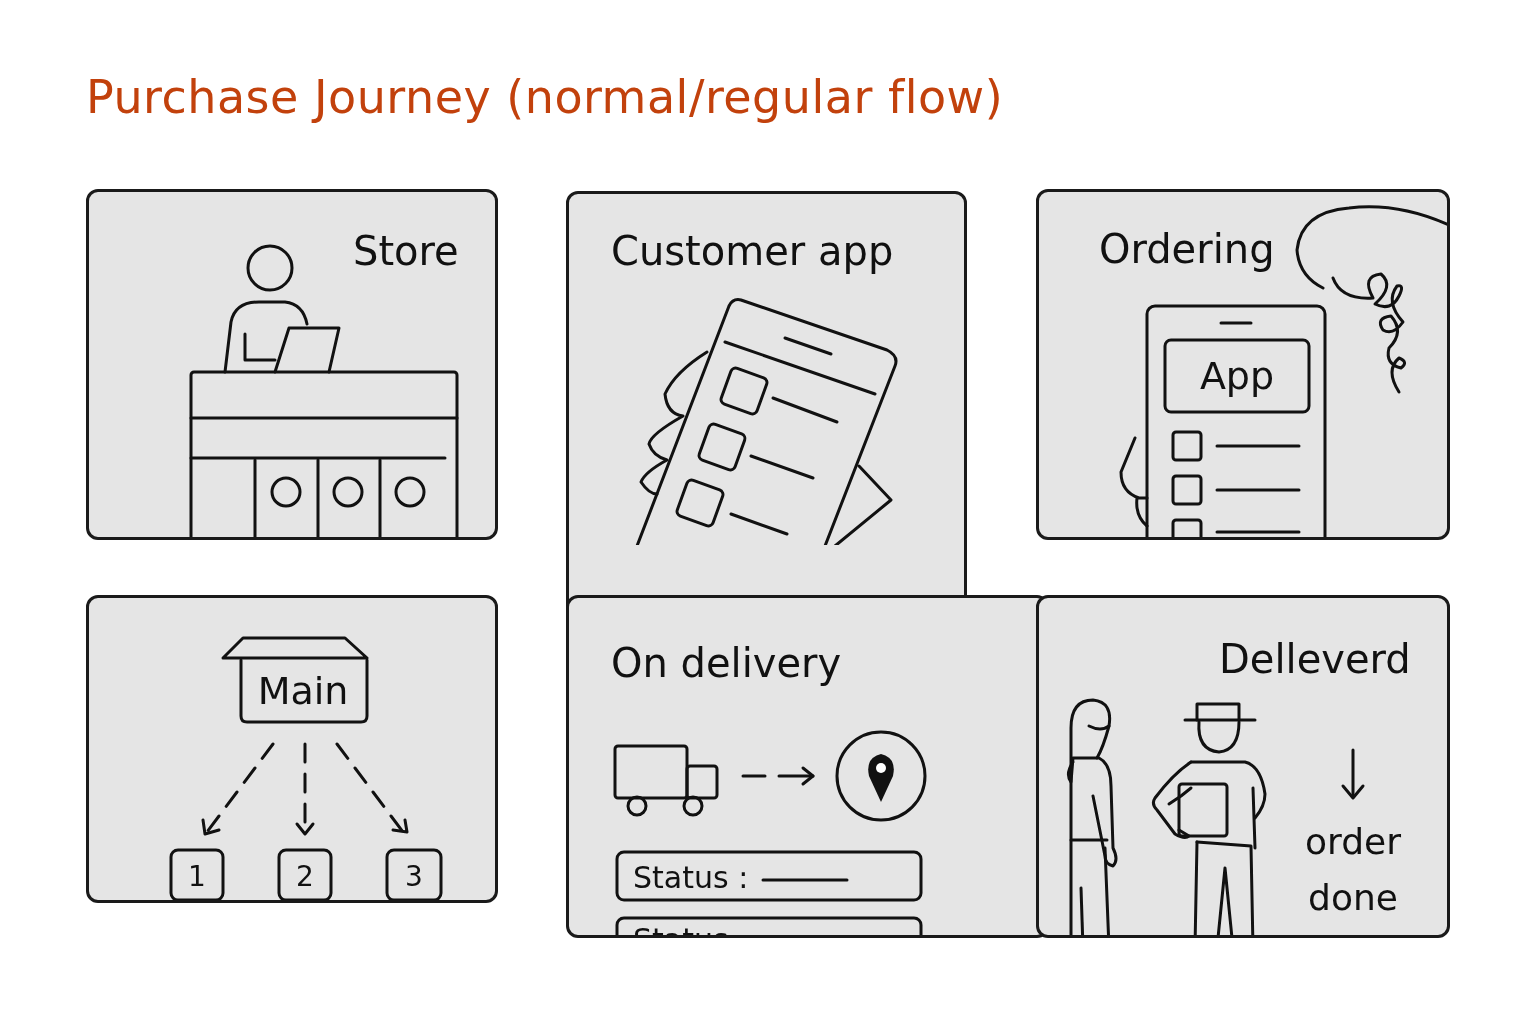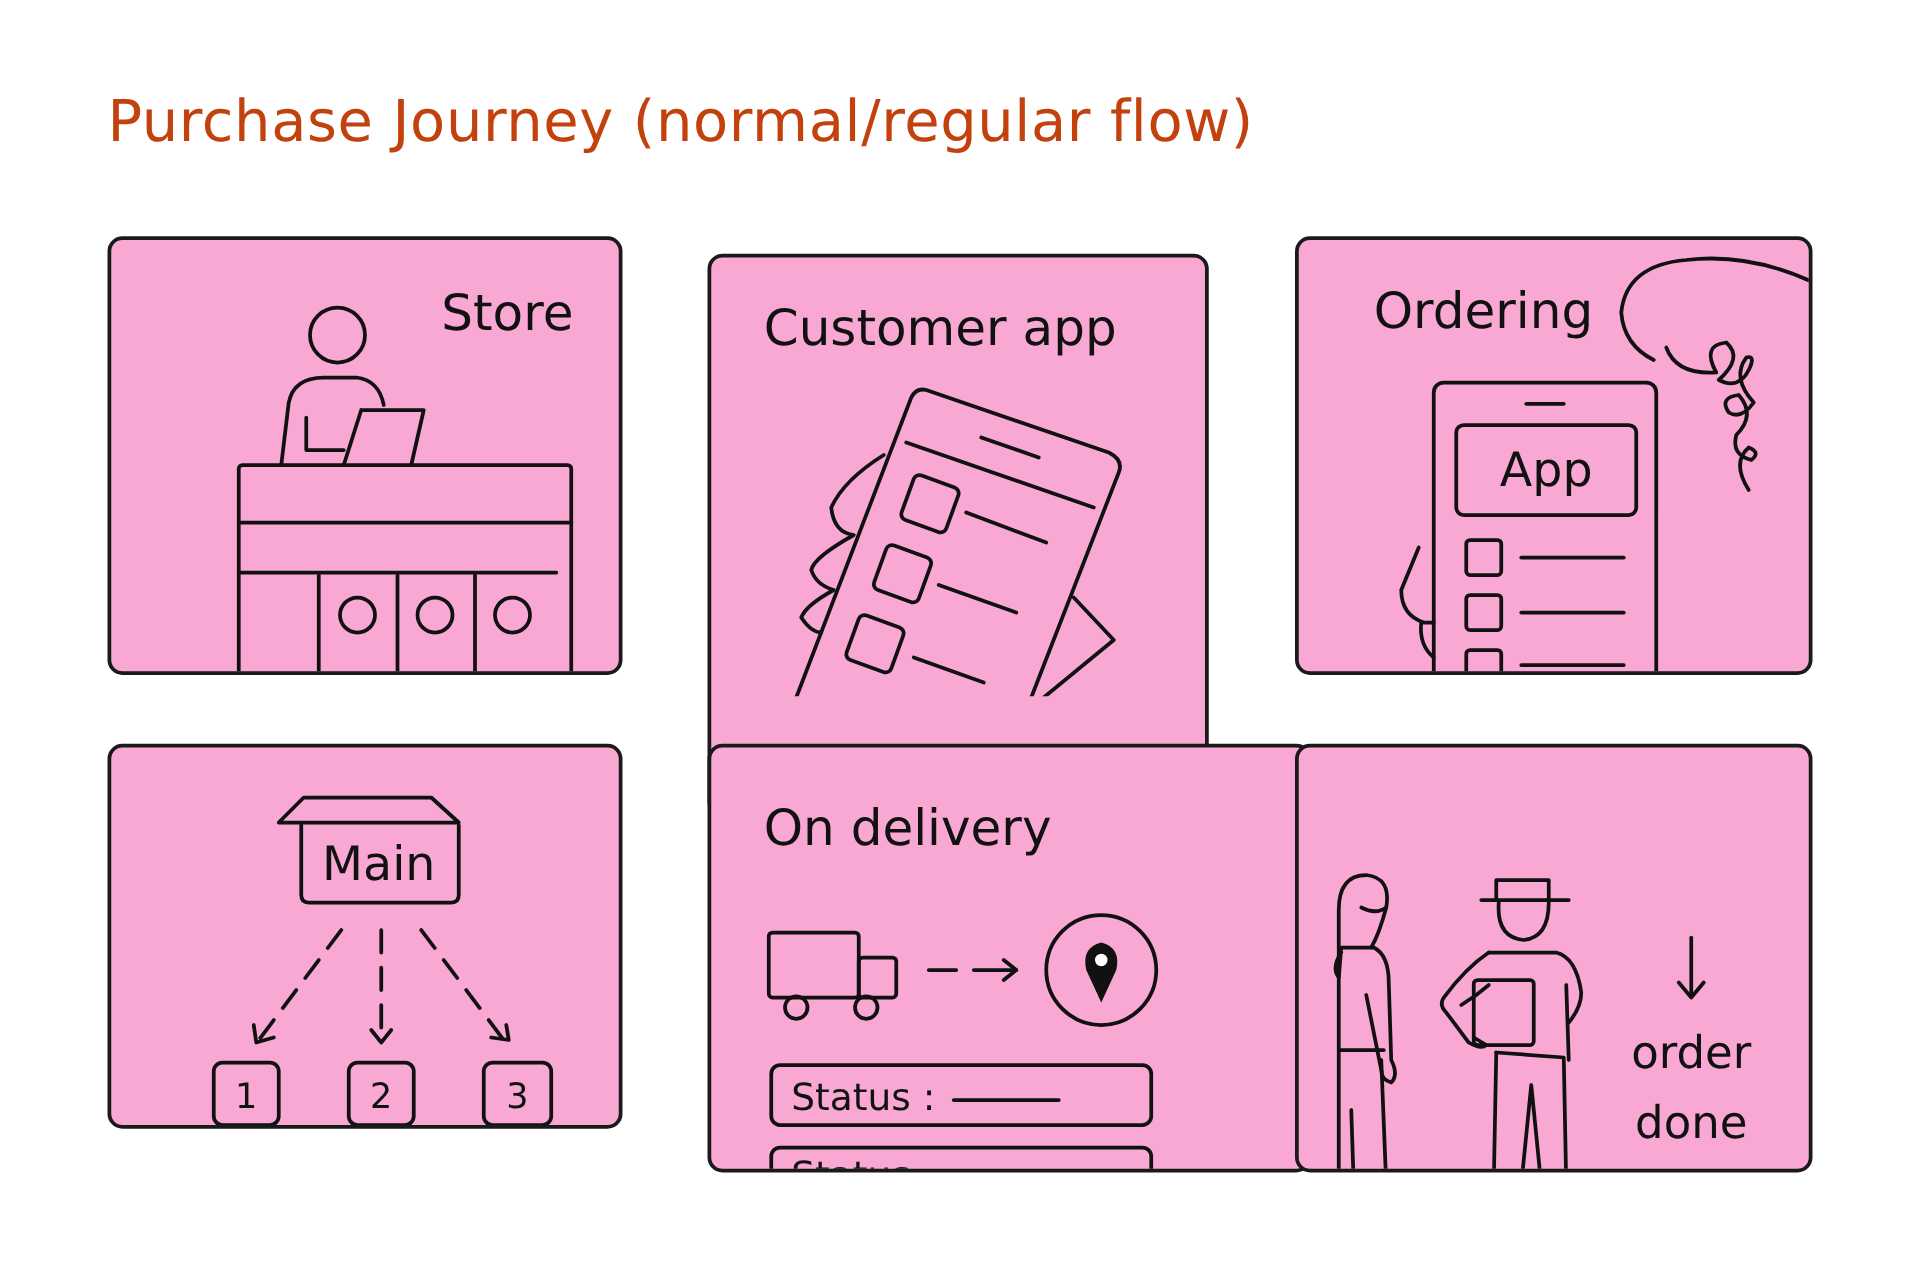--- a/index.html
+++ b/index.html
@@ -1,24 +1,24 @@
 <!DOCTYPE html>
 <html><head>
 <meta charset="utf-8">
 <style>
   html, body { margin: 0; padding: 0; background: #ffffff; }
   body { width: 1536px; height: 1024px; position: relative; overflow: hidden;
          font-family: "DejaVu Sans", sans-serif; color: #111; }
   .title { position: absolute; left: 86px; top: 70px; font-size: 46px; font-weight: normal;
            letter-spacing: 0.5px; color: #c2410c; white-space: nowrap; }
-  .panel { position: absolute; border: 3px solid #1a1a1a; border-radius: 12px; background: #f9a8d4; overflow: hidden; box-sizing: border-box; }
+  .panel { position: absolute; border: 3px solid #1a1a1a; border-radius: 12px; background: #e5e5e5; overflow: hidden; box-sizing: border-box; }
   .panel svg { position: absolute; left: 0; top: 0; }
   .lbl { position: absolute; font-size: 40px; color: #111; white-space: nowrap; }
   .p1 { left: 86px; top: 189px; width: 412px; height: 351px; }
-  .p2 { left: 566px; top: 203px; width: 401px; height: 451px; }
+  .p2 { left: 566px; top: 191px; width: 401px; height: 451px; }
   .p3 { left: 1036px; top: 189px; width: 414px; height: 351px; }
   .p4 { left: 86px; top: 595px; width: 412px; height: 308px; }
   .p5 { left: 566px; top: 595px; width: 483px; height: 343px; padding-left: 16px; }
   .p6 { left: 1036px; top: 595px; width: 414px; height: 343px; }
   svg .s { fill: none; stroke: #111; stroke-width: 3; stroke-linecap: round; stroke-linejoin: round; }
   svg text { font-family: "DejaVu Sans", sans-serif; fill: #111; }
 </style>
 </head>
 <body>
 
@@ -120,20 +120,21 @@
     </g>
     <rect class="s" x="48" y="254" width="304" height="48" rx="7"></rect>
     <text x="64" y="290" font-size="30">Status :</text>
     <line class="s" x1="194" y1="282" x2="278" y2="282"></line>
     <rect class="s" x="48" y="320" width="304" height="48" rx="7"></rect>
     <text x="64" y="352" font-size="30">Status</text>
   </svg>
 </div>
 
 <div class="panel p6">
+  <div class="lbl" style="left:180px; top:38px;">Delleverd</div>
   <svg width="414" height="343">
     <g>
       <path class="s" d="M32 350 L32 130 Q32 102 54 102 Q74 104 70 128 Q64 150 58 160"></path>
       <path class="s" d="M50 128 Q62 134 70 128"></path>
       <path class="s" d="M34 164 Q26 176 32 184 L34 160 L60 160 Q72 166 72 188 L74 250 Q80 262 74 268 Q66 266 66 258 L54 198"></path>
       <line class="s" x1="32" y1="242" x2="68" y2="242"></line>
       <line class="s" x1="66" y1="250" x2="70" y2="350"></line>
       <line class="s" x1="42" y1="290" x2="44" y2="350"></line>
     </g>
     <g>

